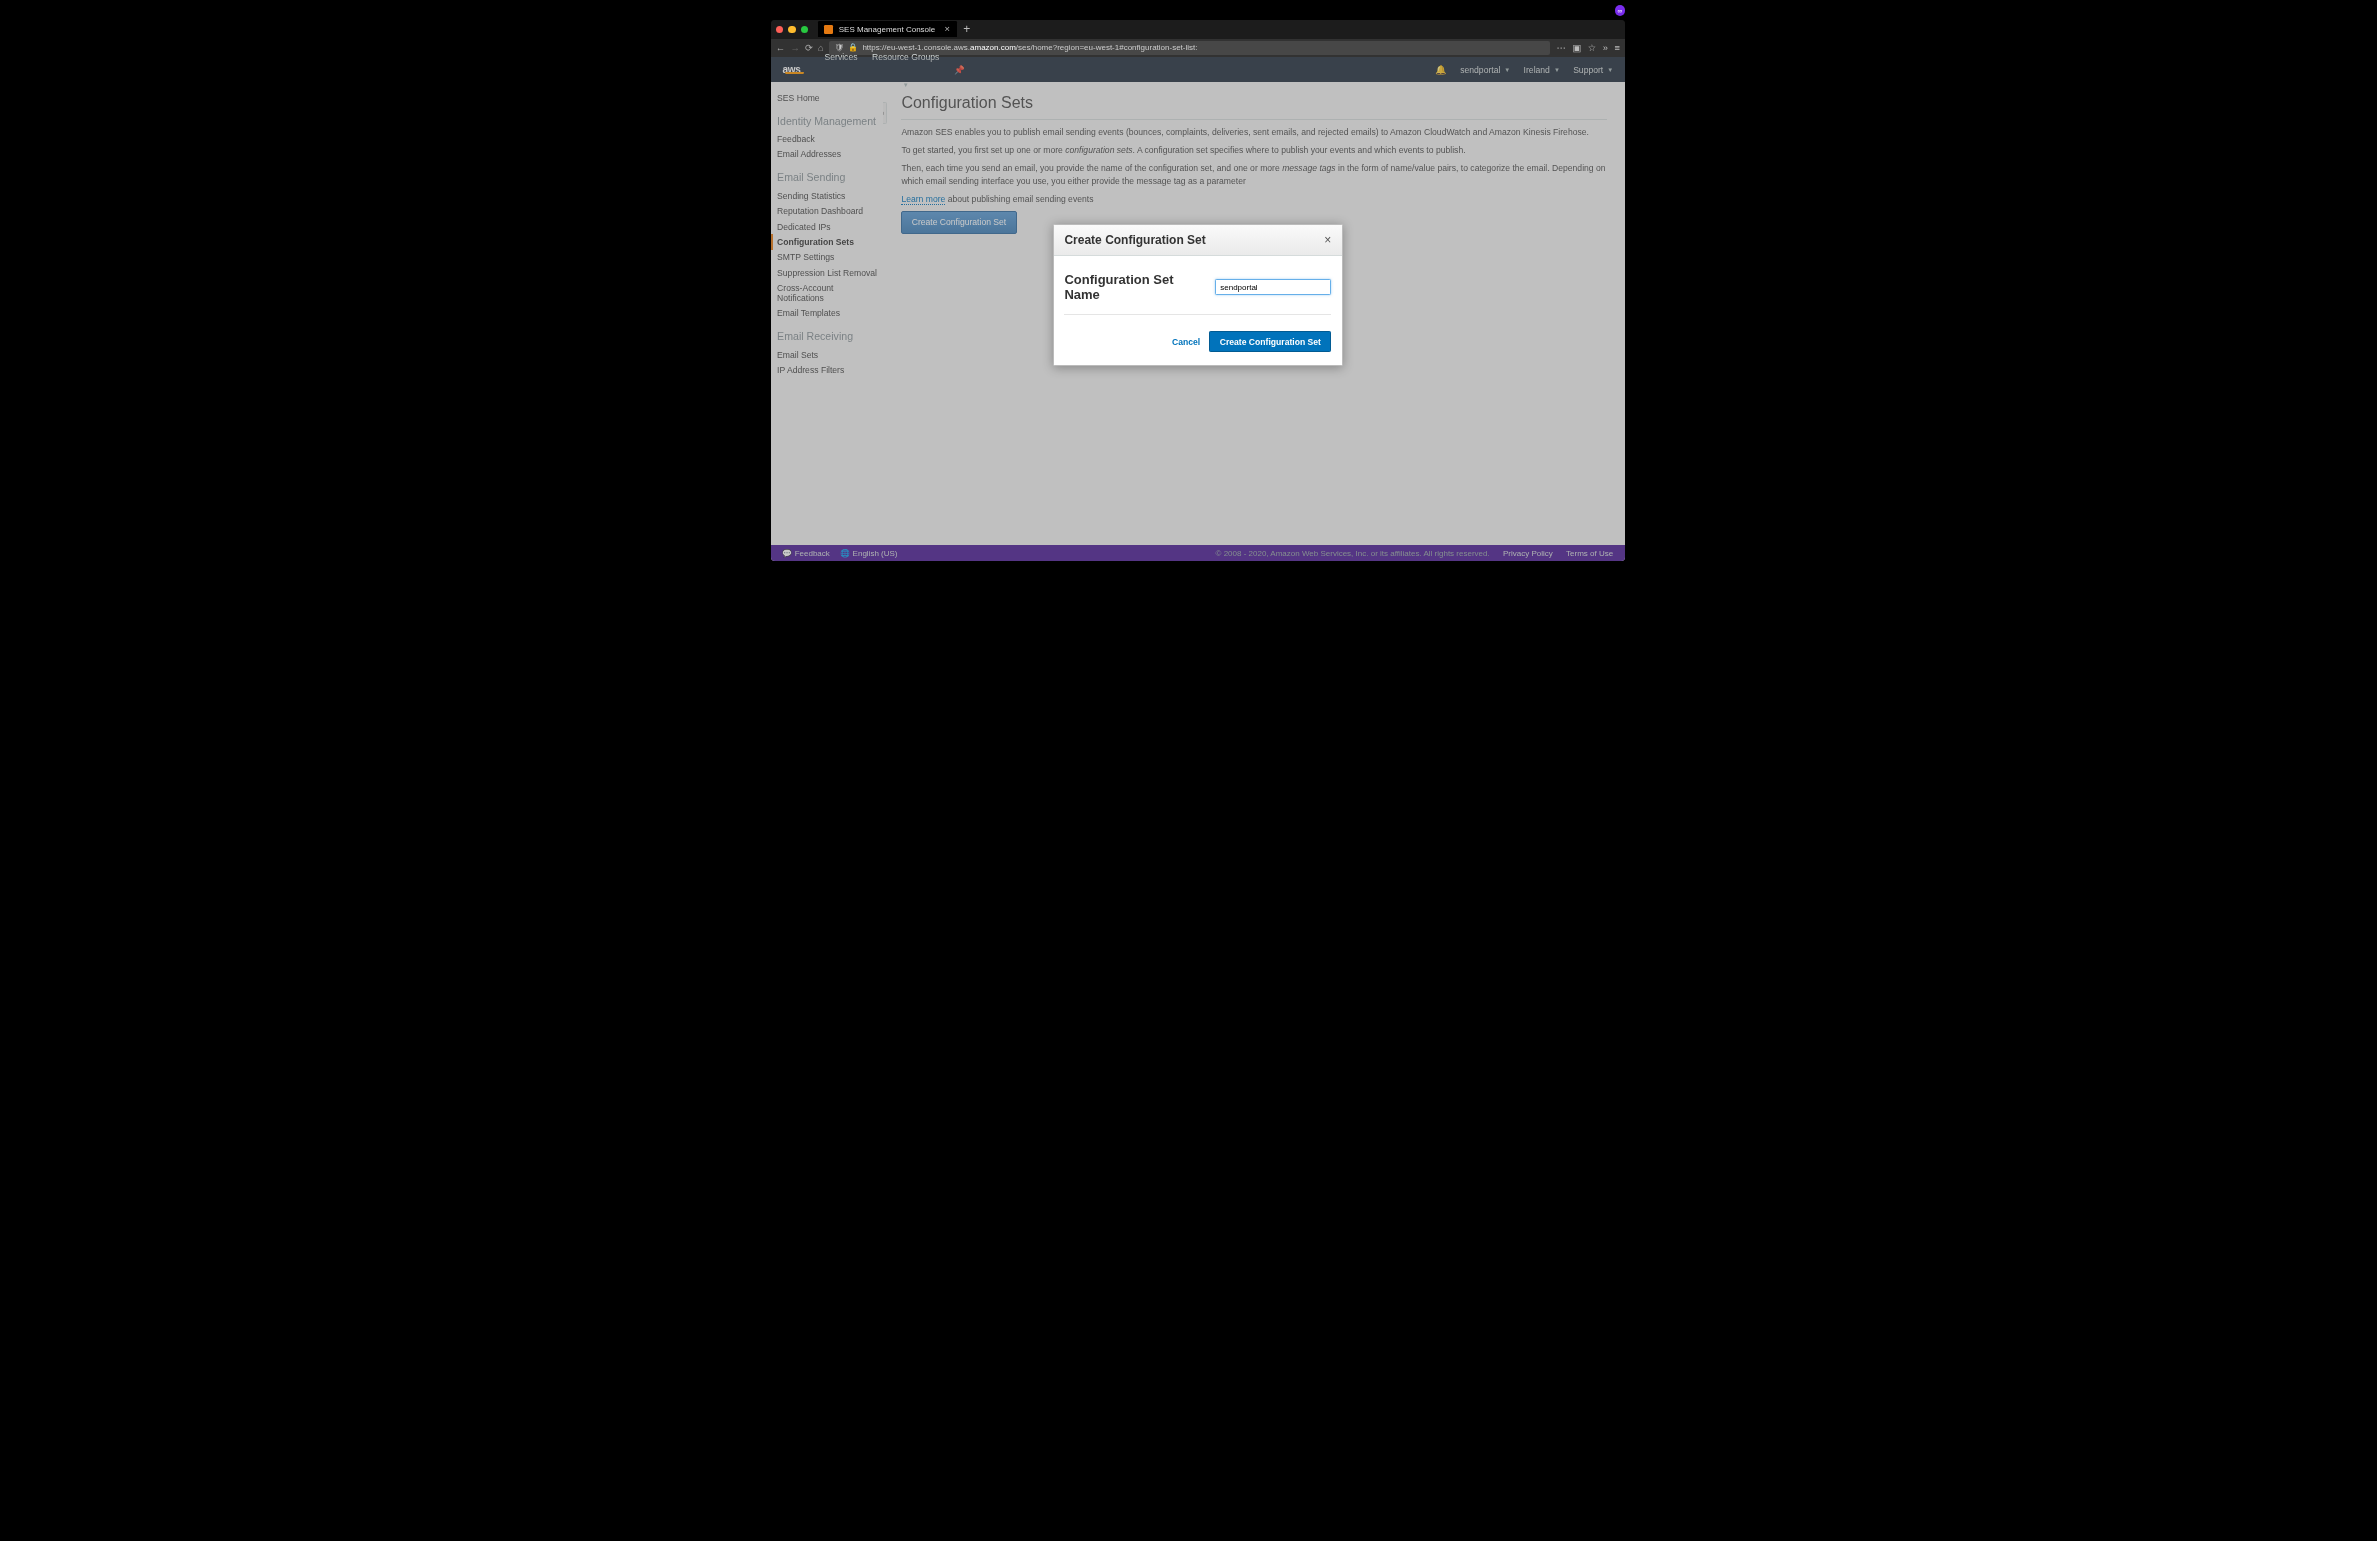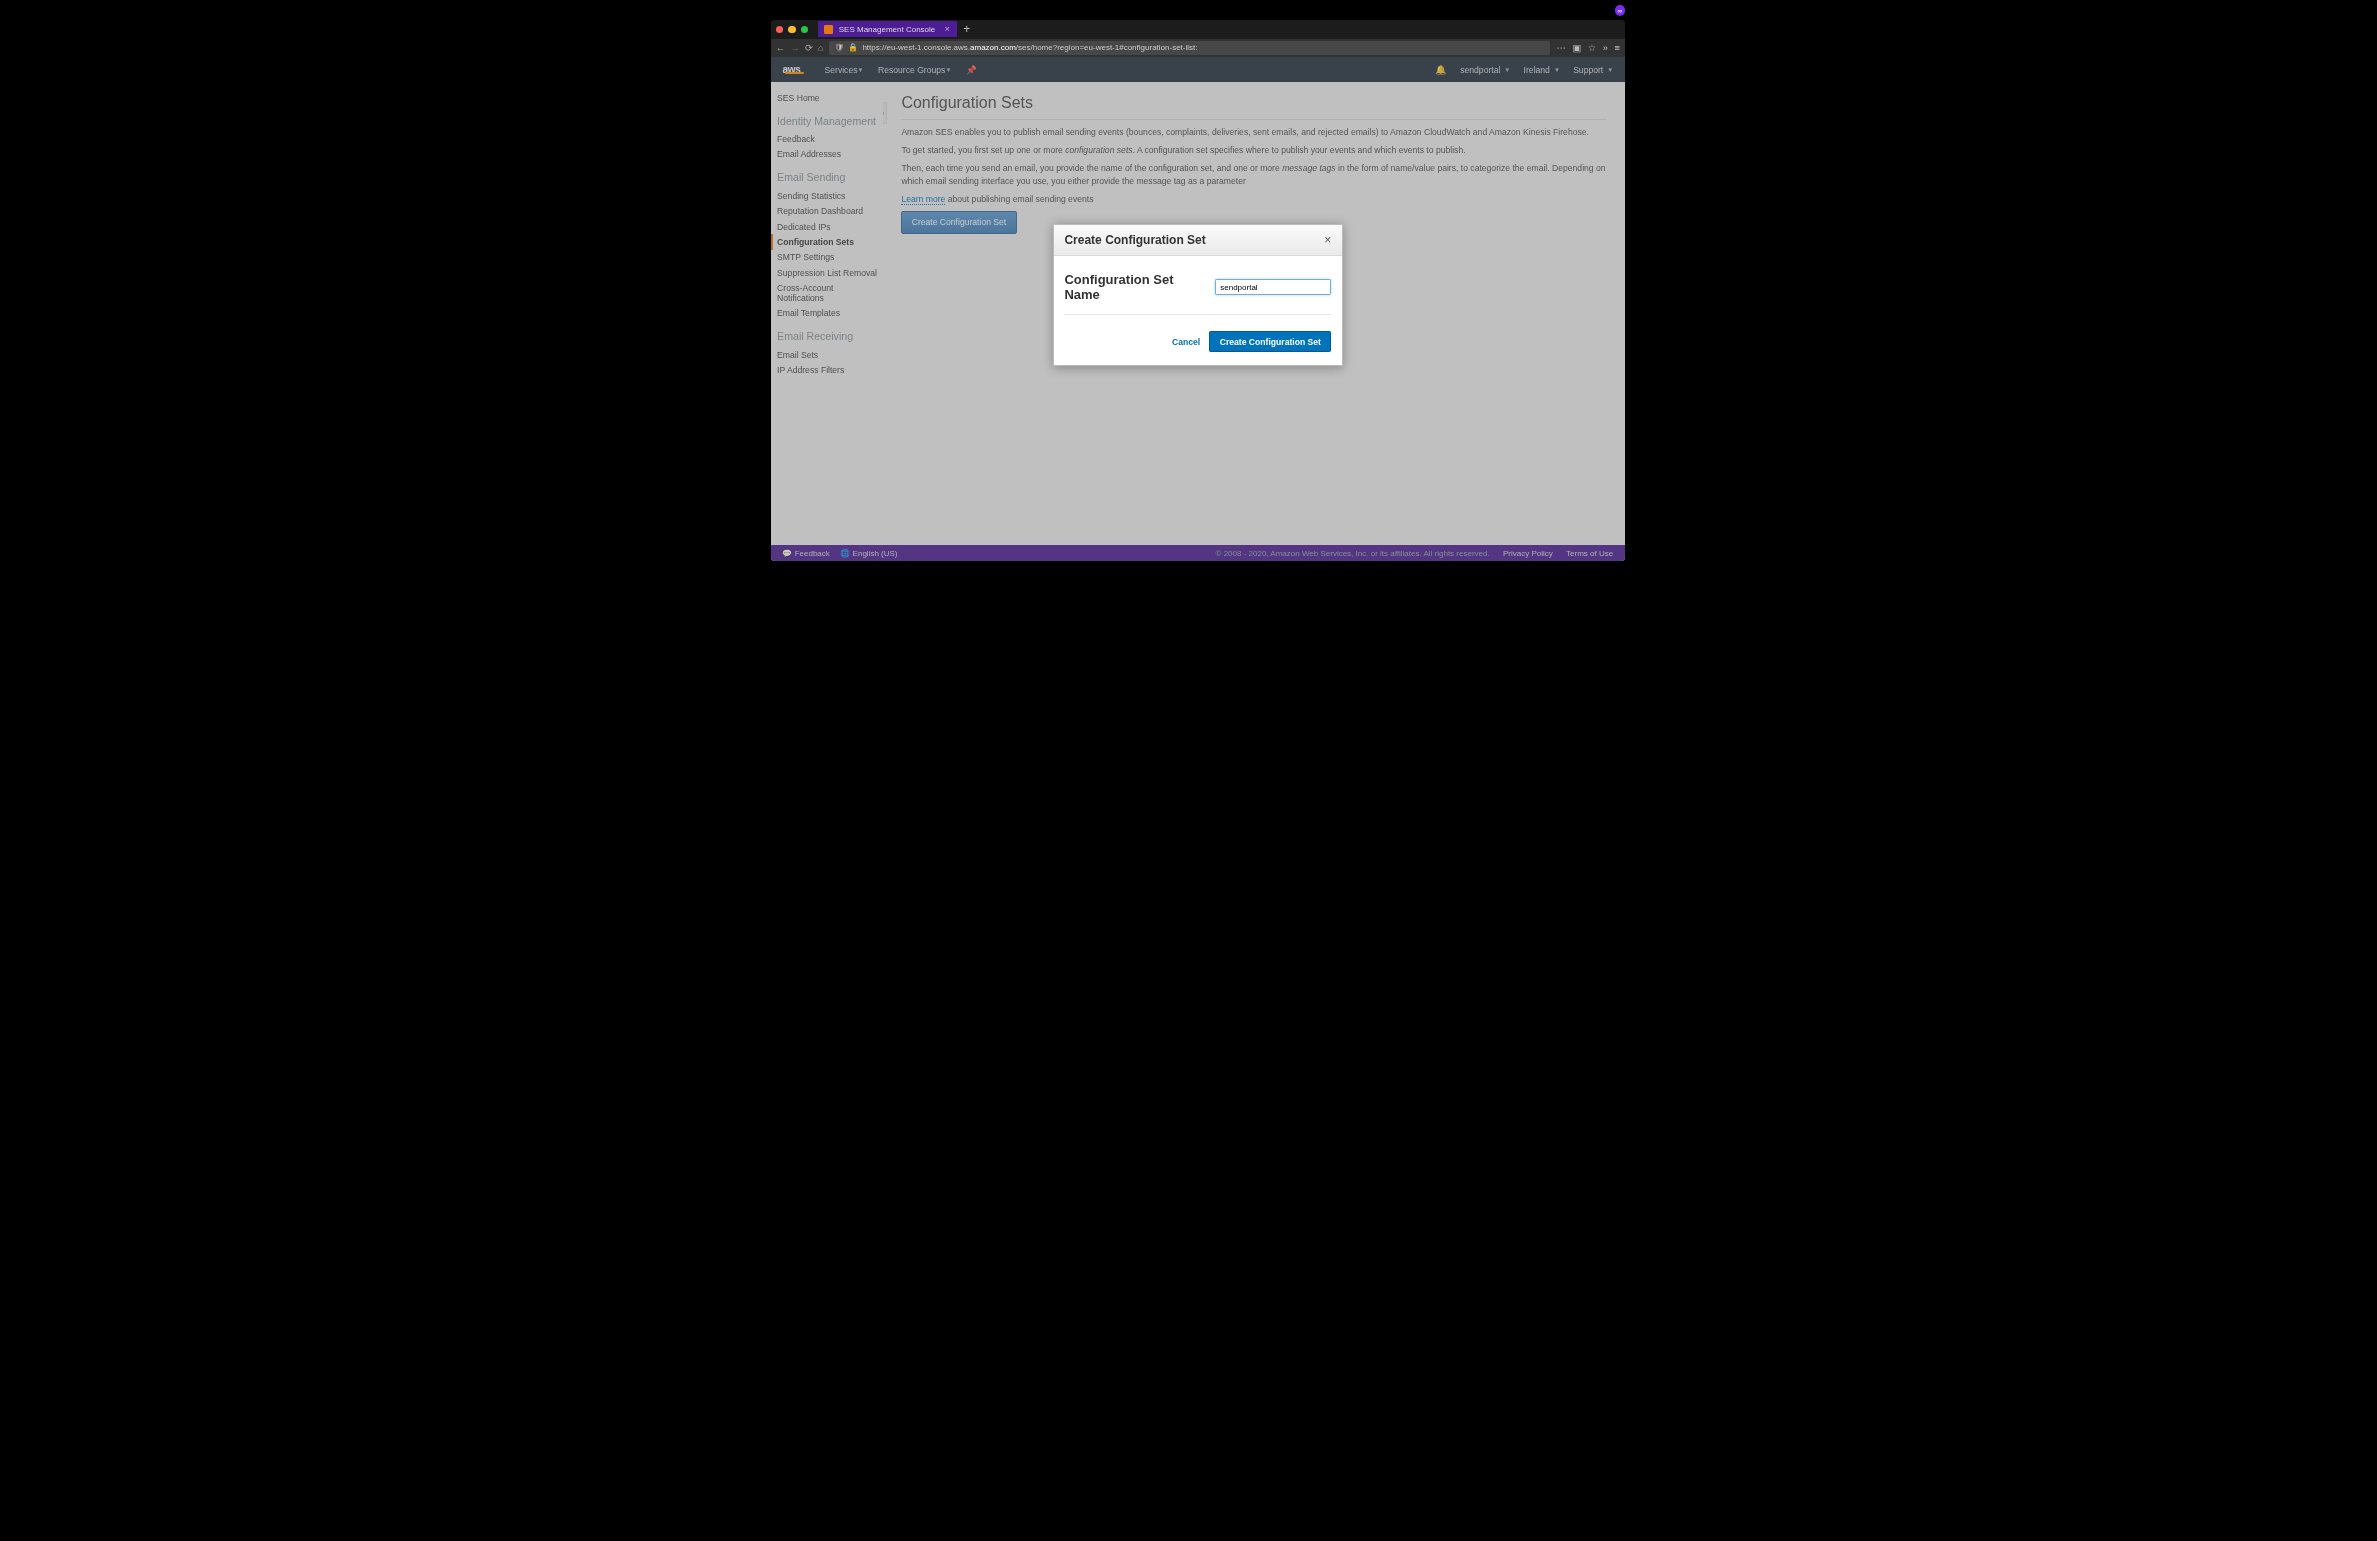--- a/index.html
+++ b/index.html
@@ -4,41 +4,41 @@
 <style>
   html,body{margin:0;padding:0;height:100%;font-family:"Helvetica Neue",Arial,sans-serif;font-size:8.6px;color:#333;}
   body{background:#000;}
   .stage{position:relative;width:892px;height:578px;margin:0 auto;background:#000;}
   .browser{position:absolute;left:28px;top:20px;right:9.3px;bottom:17px;border-radius:4px;overflow:hidden;background:#1c1c1c;box-shadow:0 4px 13.3px rgba(0,0,0,.5);}
   
   .tabstrip{height:18.6px;background:#1c1c1c;display:flex;align-items:center;padding:0 5.3px;}
   .traffic{display:flex;gap:5.3px;margin-right:9.3px;}
   .dot{width:7.3px;height:7.3px;border-radius:50%;}
   .dot.r{background:#ff5f57;} .dot.y{background:#febc2e;} .dot.g{background:#28c840;}
-  .tab{display:flex;align-items:center;gap:5.3px;background:#4c1d95;height:16px;padding:0 6.6px;border-radius:1.3px 1.3px 0 0;color:#ddd;font-size:8px;}
+  .tab{display:flex;align-items:center;gap:5.3px;background:#000000;height:16px;padding:0 6.6px;border-radius:1.3px 1.3px 0 0;color:#ddd;font-size:8px;}
   .tab .favicon{width:9.3px;height:9.3px;background:#e47911;border-radius:1.3px;}
   .tab .close{color:#bbb;font-size:9.3px;margin-left:4px;}
   .newtab{color:#bbb;font-size:12px;margin-left:6.6px;}
   
   .addr-row{height:18.6px;background:#323232;display:flex;align-items:center;padding:0 5.3px;color:#bbb;}
   .nav-icons{display:flex;gap:5.3px;align-items:center;margin-right:5.3px;color:#aaa;}
   .nav-icons span{font-size:9.3px;cursor:default;}
   .urlbar{flex:1;display:flex;align-items:center;background:#474747;height:14.6px;border-radius:2px;padding:0 5.3px;font-size:8px;color:#ccc;}
   .urlbar .shield{margin-right:4px;}
   .urlbar .lock{margin-right:4px;color:#aec078;}
   .urlbar .host{color:#fff;}
   .right-icons{display:flex;gap:6.6px;margin-left:6.6px;align-items:center;color:#bbb;font-size:9.3px;}
   .purple-badge{position:absolute;right:9.3px;top:5.3px;width:10.6px;height:10.6px;border-radius:50%;background:#7b2df0;color:#fff;font-size:6.6px;display:flex;align-items:center;justify-content:center;}
   
   .viewport{position:absolute;top:37px;left:0;right:0;bottom:0;background:#f2f2f2;}
   .aws-header{height:25px;background:#232f3e;display:flex;align-items:center;color:#d5dbdb;font-size:8.6px;padding:0 12px;}
   .aws-logo{font-family:Arial;font-weight:bold;color:#fff;font-size:10px;margin-right:24px;letter-spacing:-0.3px;position:relative;}
   .aws-logo:after{content:"";display:block;height:3.3px;width:18.6px;position:absolute;left:2.7px;bottom:-2px;border-top:2px solid #ff9900;border-radius:0 0 50% 50%/0 0 6.6px 6.6px;}
   .aws-menu{display:flex;gap:14.6px;align-items:center;}
-  .aws-menu .item{display:flex;align-items:center;gap:0;color:#d5dbdb;cursor:default;}
+  .aws-menu .item{display:flex;align-items:center;gap:20px;color:#d5dbdb;cursor:default;flex-direction:column;}
   .caret{font-size:6px;color:#aab7b8;}
   .aws-right{margin-left:auto;display:flex;gap:13.3px;align-items:center;color:#d5dbdb;}
   .aws-right .bell{font-size:9.3px;}
   .aws-right .item{display:flex;align-items:center;gap:4px;cursor:default;}
   
   .aws-body{display:flex;height:calc(100% - 25px - 16px);}
   .sidebar{width:103px;background:#f2f2f2;padding:8px 2.7px 8px 6.6px;font-size:8.6px;color:#5a5a5a;}
   .sidebar .link{padding:2.7px 0;color:#444;cursor:default;}
   .sidebar .section{color:#879196;font-size:10.6px;margin:9.3px 0 4px;line-height:1.2;}
   .sidebar .active{color:#333;font-weight:bold;border-left:2px solid #e47911;margin-left:-6.6px;padding-left:4.6px;}

